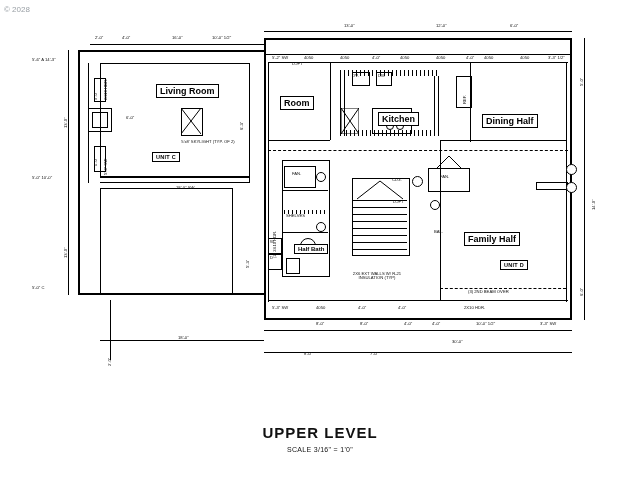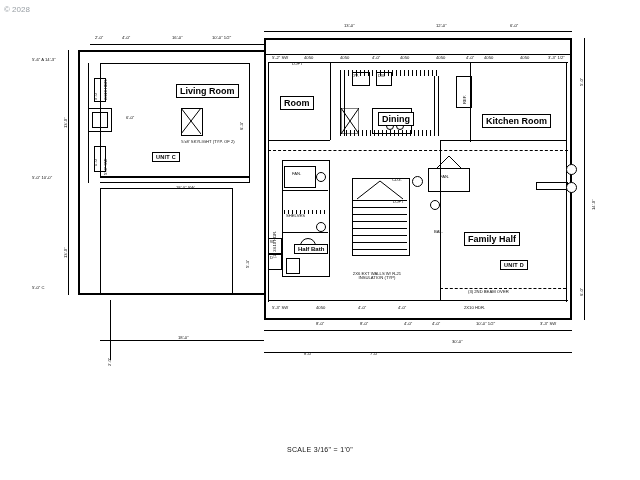--- a/index.html
+++ b/index.html
@@ -170,24 +170,24 @@
   <div class="thin-v" style="left:68px;top:50px;height:245px;"></div>
   <div class="thin-v" style="left:88px;top:63px;height:120px;"></div>
 
   <div class="thin-v" style="left:584px;top:38px;height:282px;"></div>
 
   <div class="thin-h" style="left:264px;top:330px;width:308px;"></div>
   <div class="thin-h" style="left:264px;top:352px;width:308px;"></div>
   <div class="thin-h" style="left:100px;top:340px;width:164px;"></div>
   <div class="thin-v" style="left:110px;top:300px;height:60px;"></div>
 
-  <div class="abs room" style="left:156px;top:84px;margin-left:20px;">Living Room</div>
+  <div class="abs room" style="left:156px;top:84px;">Living Room</div>
   <div class="abs room" style="left:280px;top:96px;">Room</div>
-  <div class="abs room" style="left:378px;top:112px;">Dining</div>
-  <div class="abs room" style="left:482px;top:114px;">Kitchen Room</div>
+  <div class="abs room" style="left:378px;top:112px;">Kitchen</div>
+  <div class="abs room" style="left:482px;top:114px;">Dining Half</div>
   <div class="abs room" style="left:464px;top:232px;">Family Half</div>
   <div class="abs room" style="left:294px;top:244px;font-size:6px;">Half Bath</div>
 
   <div class="unitbox" style="left:152px;top:152px;">UNIT C</div>
   <div class="unitbox" style="left:500px;top:260px;">UNIT D</div>
 
   <div class="abs lbl t5" style="left:178px;top:140px;width:60px;white-space:normal;text-align:center;">5'x8' SKYLIGHT (TYP. OF 2)</div>
   <div class="abs lbl t5" style="left:342px;top:272px;width:70px;white-space:normal;text-align:center;">2X6 EXT WALLS W/ R-21 INSULATION (TYP)</div>
   <div class="abs lbl t5" style="left:468px;top:290px;">(3) 2ND BEAM OVER</div>
   <div class="abs lbl t5" style="left:292px;top:172px;">FAN.</div>
@@ -254,15 +254,16 @@
   <div class="abs lbl t5" style="left:476px;top:322px;">10'-0" 1/2"</div>
   <div class="abs lbl t5" style="left:540px;top:322px;">3'-3" SW</div>
 
   <div class="abs lbl t5" style="left:178px;top:336px;">18'-0"</div>
   <div class="abs lbl t5" style="left:304px;top:352px;">8'-0"</div>
   <div class="abs lbl t5" style="left:370px;top:352px;">7'-0"</div>
   <div class="abs lbl t5" style="left:452px;top:340px;">30'-0"</div>
 
   <div class="abs lbl t5 rot90" style="left:108px;top:366px;">2'-0"</div>
 
+  <div class="title" style="top:424px;">UPPER LEVEL</div>
   <div class="subtitle" style="top:446px;">SCALE 3/16" = 1'0"</div>
 
 </div>
 
 </body></html>

